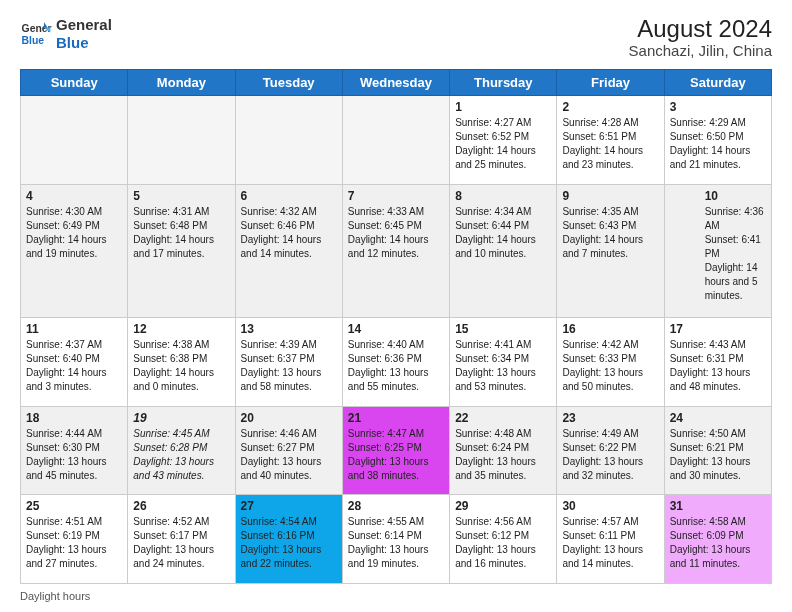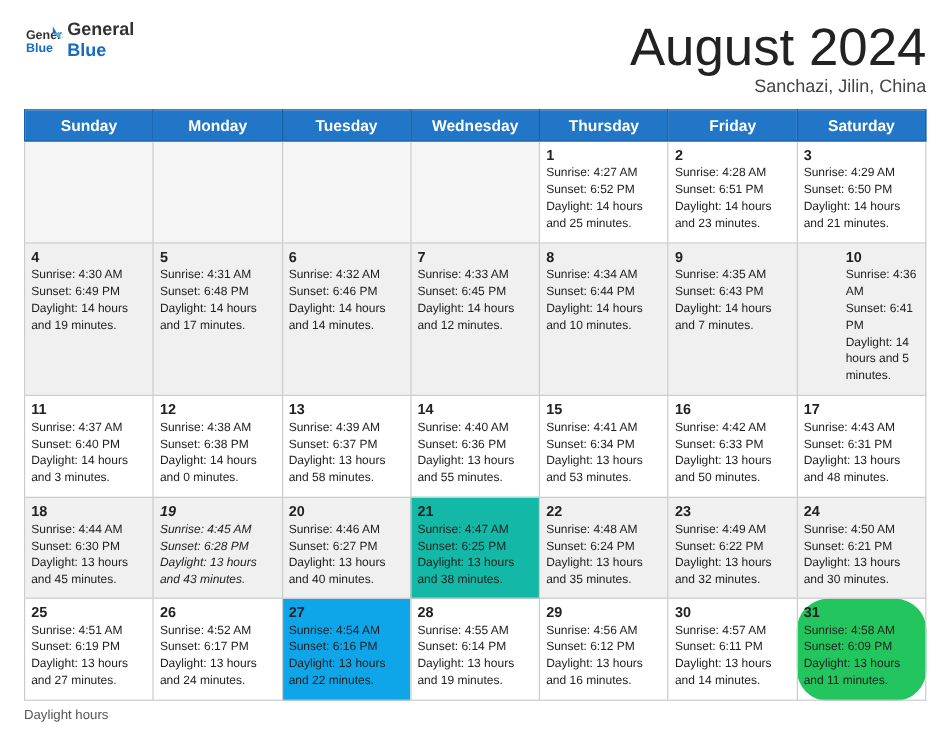--- a/index.html
+++ b/index.html
@@ -29,21 +29,21 @@
       gap: 4px;
     }
     .logo-icon {
       width: 32px;
       height: 32px;
     }
     .title-block {
       text-align: right;
     }
     .month-year {
-      font-size: 44px;
+      font-size: 24px;
       font-weight: normal;
       color: #222;
       line-height: 1.1;
     }
     .location {
       font-size: 15px;
       color: #444;
     }
     .calendar {
       flex: 1;
@@ -256,21 +256,21 @@
             <div class="day-info" style="white-space: pre-line;">Sunrise: 4:45 AM
 Sunset: 6:28 PM
 Daylight: 13 hours and 43 minutes.</div>
           </td>
           <td style="background: rgb(240, 240, 240);">
             <span class="day-num">20</span>
             <div class="day-info" style="white-space: pre-line;">Sunrise: 4:46 AM
 Sunset: 6:27 PM
 Daylight: 13 hours and 40 minutes.</div>
           </td>
-          <td style="background: #14b8a6;">
+          <td style="background: #d946ef;">
             <span class="day-num">21</span>
             <div class="day-info" style="white-space: pre-line;">Sunrise: 4:47 AM
 Sunset: 6:25 PM
 Daylight: 13 hours and 38 minutes.</div>
           </td>
           <td style="background: rgb(240, 240, 240);">
             <span class="day-num">22</span>
             <div class="day-info" style="white-space: pre-line;">Sunrise: 4:48 AM
 Sunset: 6:24 PM
 Daylight: 13 hours and 35 minutes.</div>
@@ -318,21 +318,21 @@
             <div class="day-info" style="white-space: pre-line;">Sunrise: 4:56 AM
 Sunset: 6:12 PM
 Daylight: 13 hours and 16 minutes.</div>
           </td>
           <td style="background: rgb(255, 255, 255);">
             <span class="day-num">30</span>
             <div class="day-info" style="white-space: pre-line;">Sunrise: 4:57 AM
 Sunset: 6:11 PM
 Daylight: 13 hours and 14 minutes.</div>
           </td>
-          <td style="background: #22c55e; border-radius: 26px;">
+          <td style="background: #f0abfc;">
             <span class="day-num">31</span>
             <div class="day-info" style="white-space: pre-line;">Sunrise: 4:58 AM
 Sunset: 6:09 PM
 Daylight: 13 hours and 11 minutes.</div>
           </td>
         </tr>
       </tbody>
   </table>
 
   <div class="footer">

